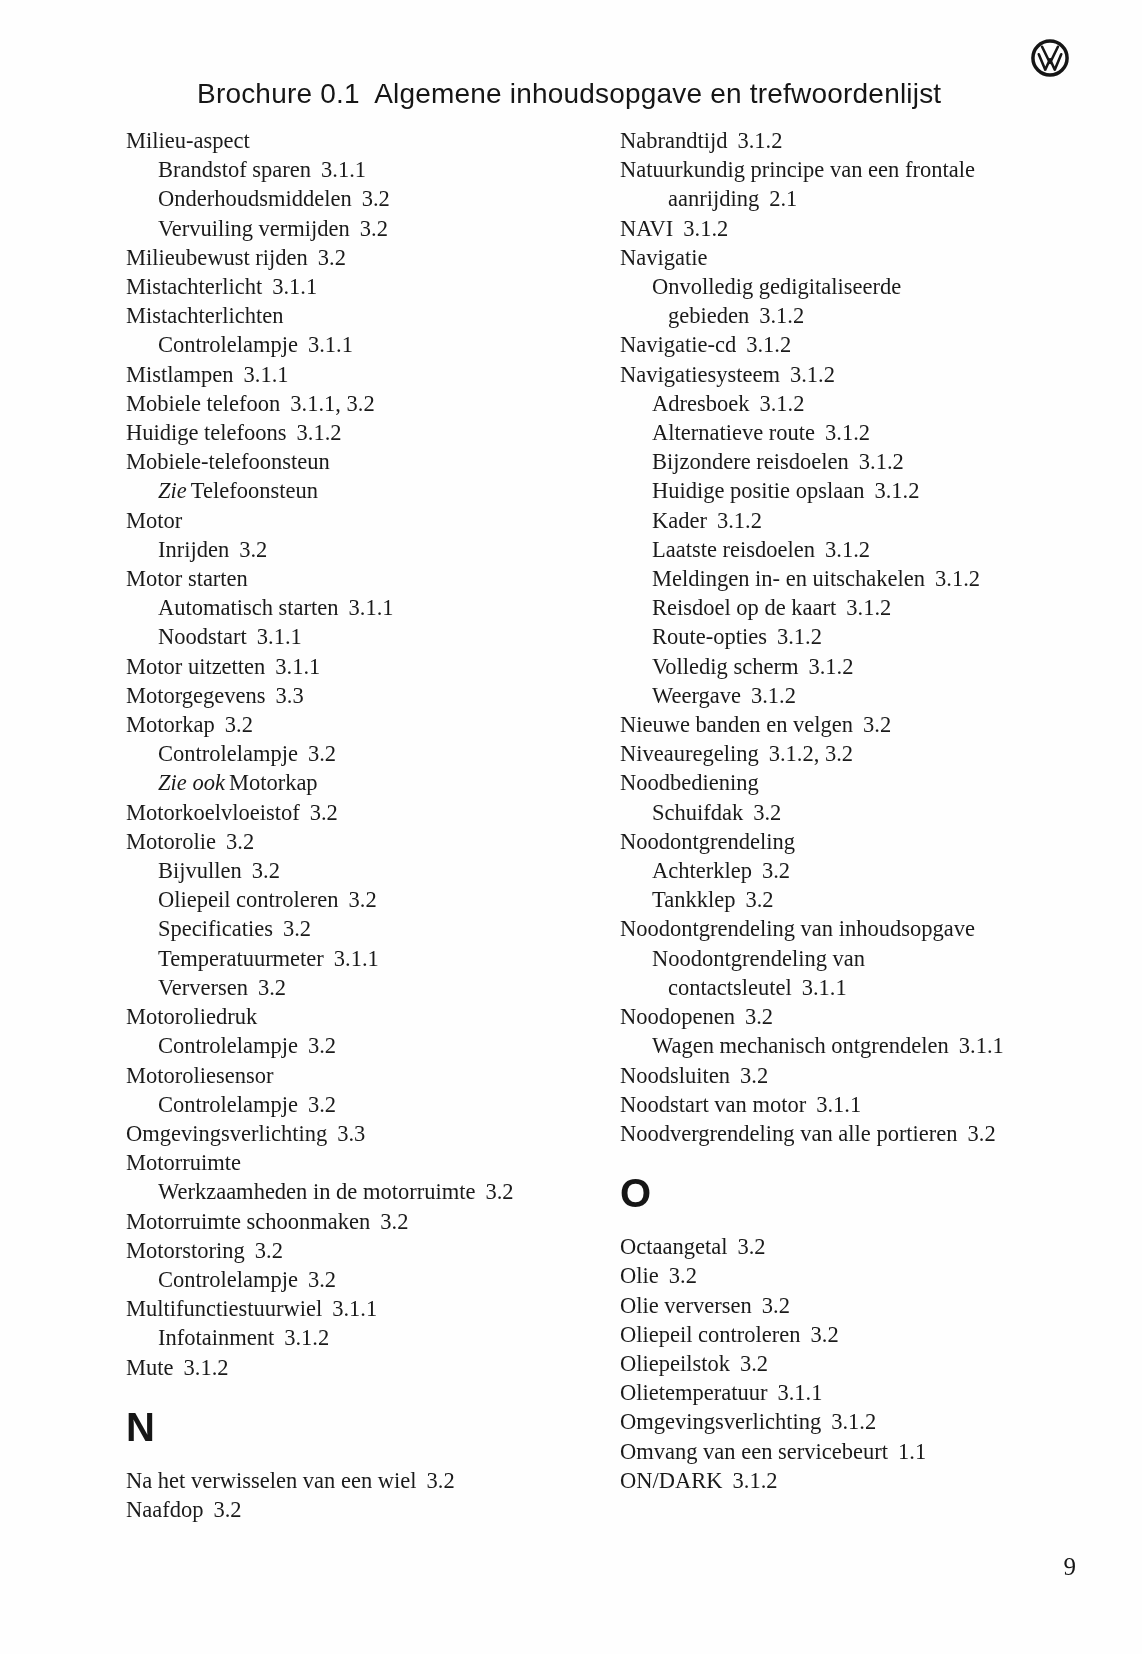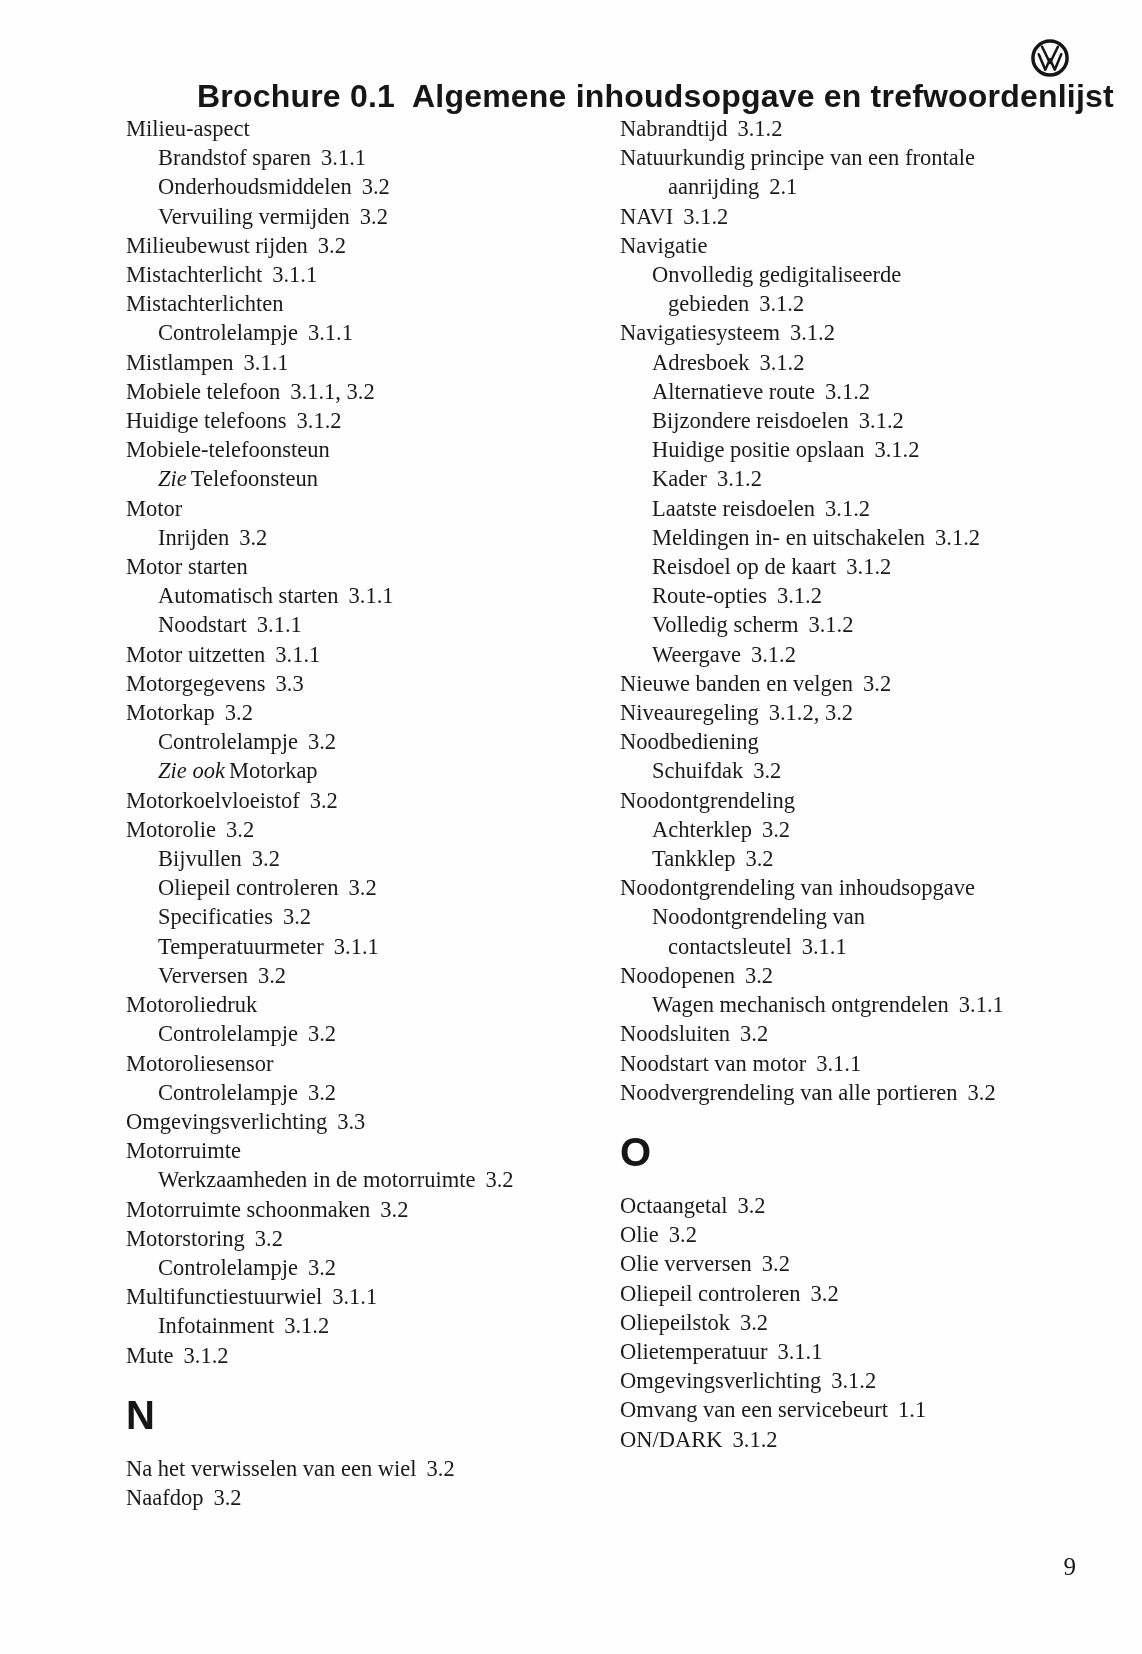--- a/index.html
+++ b/index.html
@@ -10,43 +10,43 @@
     background: #fefefe;
     color: #1a1a1a;
     font-family: "Liberation Serif", serif;
     overflow: hidden;
   }
   .header-title {
     position: absolute;
     left: 197px;
     top: 42px;
     font-family: "Liberation Sans", sans-serif;
-    font-weight: bold;
-    font-size: 32px;
+    font-weight: normal;
+    font-size: 28px;
     letter-spacing: 0.2px;
     white-space: pre;
     color: #161616;
     margin-top: 36px;
   }
   .logo {
     position: absolute;
     left: 1030px;
     top: 38px;
     width: 40px;
     height: 40px;
   }
   .columns {
     position: absolute;
     top: 114px;
     left: 126px;
     right: 0;
     display: flex;
     align-items: flex-start;
   }
-  .col { flex: 0 0 auto; }
+  .col { flex: 0 0 auto; margin-top: 12px; }
   .col-left  { width: 494px; }
   .col-right { width: 500px; }
   .entry {
     font-size: 22.5px;
     line-height: 29.2px;
     white-space: nowrap;
     color: #1a1a1a;
   }
   .indent-0 { padding-left: 0; }
   .indent-1 { padding-left: 32px; }
@@ -135,20 +135,21 @@
         <div class="entry indent-0"><span class="t">Naafdop</span><span class="ref">3.2</span></div>
       </section>
     <section class="col col-right" id="col-right">
         <div class="entry indent-0"><span class="t">Nabrandtijd</span><span class="ref">3.1.2</span></div>
         <div class="entry indent-0"><span class="t">Natuurkundig principe van een frontale</span></div>
         <div class="entry indent-2"><span class="t">aanrijding</span><span class="ref">2.1</span></div>
         <div class="entry indent-0"><span class="t">NAVI</span><span class="ref">3.1.2</span></div>
         <div class="entry indent-0"><span class="t">Navigatie</span></div>
         <div class="entry indent-1"><span class="t">Onvolledig gedigitaliseerde</span></div>
         <div class="entry indent-2"><span class="t">gebieden</span><span class="ref">3.1.2</span></div>
+        <div class="entry indent-0"><span class="t">Navigatie-cd</span><span class="ref">3.1.2</span></div>
         <div class="entry indent-0"><span class="t">Navigatiesysteem</span><span class="ref">3.1.2</span></div>
         <div class="entry indent-1"><span class="t">Adresboek</span><span class="ref">3.1.2</span></div>
         <div class="entry indent-1"><span class="t">Alternatieve route</span><span class="ref">3.1.2</span></div>
         <div class="entry indent-1"><span class="t">Bijzondere reisdoelen</span><span class="ref">3.1.2</span></div>
         <div class="entry indent-1"><span class="t">Huidige positie opslaan</span><span class="ref">3.1.2</span></div>
         <div class="entry indent-1"><span class="t">Kader</span><span class="ref">3.1.2</span></div>
         <div class="entry indent-1"><span class="t">Laatste reisdoelen</span><span class="ref">3.1.2</span></div>
         <div class="entry indent-1"><span class="t">Meldingen in- en uitschakelen</span><span class="ref">3.1.2</span></div>
         <div class="entry indent-1"><span class="t">Reisdoel op de kaart</span><span class="ref">3.1.2</span></div>
         <div class="entry indent-1"><span class="t">Route-opties</span><span class="ref">3.1.2</span></div>

